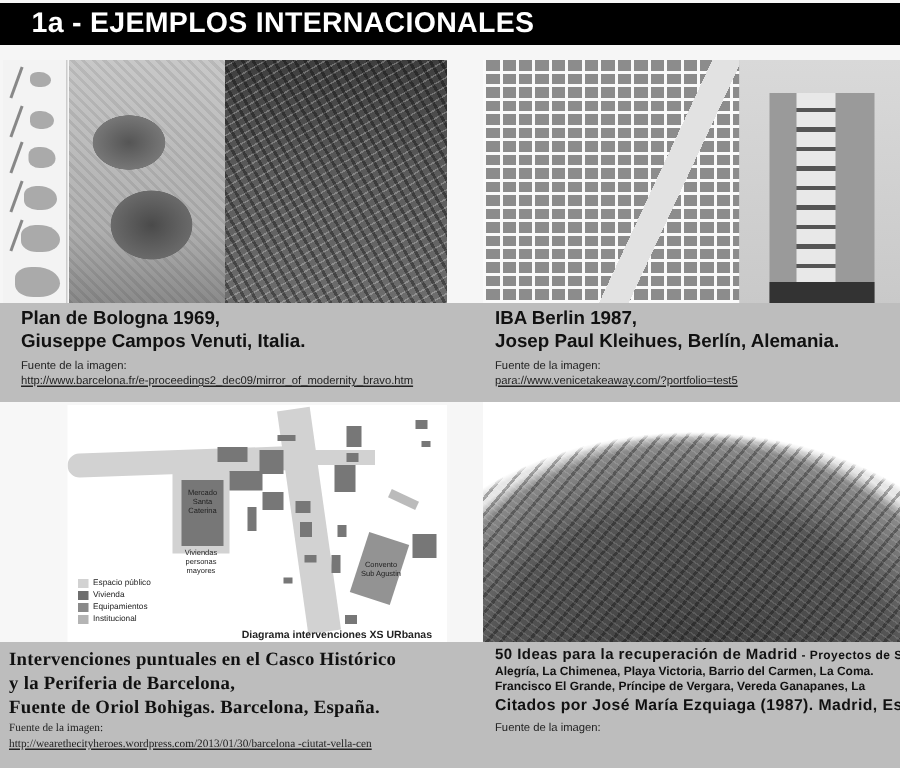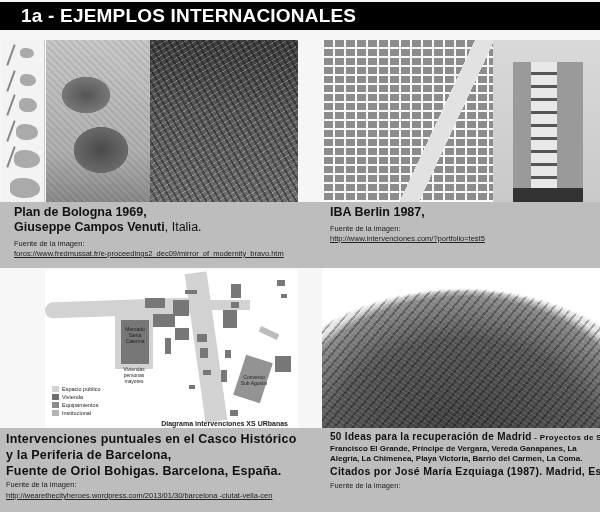--- a/index.html
+++ b/index.html
@@ -80,21 +80,21 @@
   .cap .t { font-weight: bold; display: block; white-space: nowrap; }
   .cap .src-label { font-size: 7.5px; color: #222; display: block; }
   .cap .src-link { font-size: 7.5px; color: #222; text-decoration: underline; display: block; white-space: nowrap; }
 
   .cap-bologna { left: 14px; top: 205px; }
   .cap-bologna .t { font-size: 12.5px; line-height: 15px; }
   .cap-berlin { left: 330px; top: 205px; }
   .cap-berlin .t { font-size: 12.5px; line-height: 15px; }
   .cap-src-top { margin-top: 3px; line-height: 11px; }
 
-  .cap-bcn { left: 6px; top: 431px; }
+  .cap-bcn { left: 6px; top: 431px; font-family: Liberation Serif, serif; }
   .cap-bcn .t { font-size: 12.5px; line-height: 16px; letter-spacing: 0.2px; }
   .cap-mad { left: 330px; top: 431px; width: 270px; }
   .cap-mad .t1 { font-size: 10px; line-height: 12px; font-weight: bold; white-space: nowrap; letter-spacing: 0.3px; }
   .cap-mad .t1 small { font-size: 8px; }
   .cap-mad .t2 { font-size: 8px; line-height: 10px; font-weight: bold; white-space: nowrap; }
   .cap-mad .t3 { font-size: 10.5px; line-height: 14px; font-weight: bold; white-space: nowrap; letter-spacing: 0.3px; }
 </style>
 </head>
 <body>
 
@@ -120,29 +120,30 @@
 
 <div class="img ber-map"></div>
 <div class="img ber-photo">
   <div class="bldg"></div>
 </div>
 
 <div class="band band-top"></div>
 
 <div class="cap cap-bologna">
   <span class="t">Plan de Bologna 1969,</span>
-  <span class="t"><span>Giuseppe Campos Venuti</span><span style="font-weight:normal">, Italia.</span></span>
+  <span class="t"><span>Giuseppe Campos Venuti</span><span style="font-weight:bold">, Italia.</span></span>
   <span class="src-label cap-src-top">Fuente de la imagen:</span>
-  <a class="src-link">foros://www.fredmussat.fr/e-proceedings2_dec09/mirror_of_modernity_bravo.htm</a>
+  <a class="src-link">http://www.barcelona.fr/e-proceedings2_dec09/mirror_of_modernity_bravo.htm</a>
 </div>
 
 <div class="cap cap-berlin">
   <span class="t">IBA Berlin 1987,</span>
+  <span class="t">Josep Paul Kleihues, Berlín, Alemania.</span>
   <span class="src-label cap-src-top">Fuente de la imagen:</span>
-  <a class="src-link">http://www.intervenciones.com/?portfolio=test5</a>
+  <a class="src-link">para://www.venicetakeaway.com/?portfolio=test5</a>
 </div>
 
 <div class="img bcn-area"></div>
 <div class="img bcn-diagram">
 
   <div class="road" style="left:0;top:30px;width:150px;height:16px;border-radius:8px 0 0 8px;transform:rotate(-2deg);"></div>
   <div class="road" style="left:150px;top:2px;width:22px;height:150px;transform:rotate(-8deg);"></div>
   <div class="road" style="left:165px;top:30px;width:40px;height:10px;"></div>
   <div class="road" style="left:70px;top:44px;width:38px;height:55px;"></div>
 
@@ -212,17 +213,17 @@
 <div class="cap cap-bcn">
   <span class="t">Intervenciones puntuales en el Casco Histórico</span>
   <span class="t">y la Periferia de Barcelona,</span>
   <span class="t">Fuente de Oriol Bohigas. Barcelona, España.</span>
   <span class="src-label" style="line-height:11px;">Fuente de la imagen:</span>
   <a class="src-link" style="line-height:11px;">http://wearethecityheroes.wordpress.com/2013/01/30/barcelona -ciutat-vella-cen</a>
 </div>
 
 <div class="cap cap-mad">
   <span class="t1" style="display:block;"><span>50 Ideas para la recuperación de Madrid</span><small> - Proyectos de San</small></span>
+  <span class="t2" style="display:block;">Alegría, La Chimenea, Playa Victoria, Barrio del Carmen, La Coma.</span>
   <span class="t2" style="display:block;">Francisco El Grande, Príncipe de Vergara, Vereda Ganapanes, La</span>
-  <span class="t2" style="display:block;">Alegría, La Chimenea, Playa Victoria, Barrio del Carmen, La Coma.</span>
   <span class="t3" style="display:block;">Citados por José María Ezquiaga (1987). Madrid, España.</span>
   <span class="src-label" style="line-height:11px;margin-top:2px;">Fuente de la imagen:</span>
 </div>
 
 </body></html>

